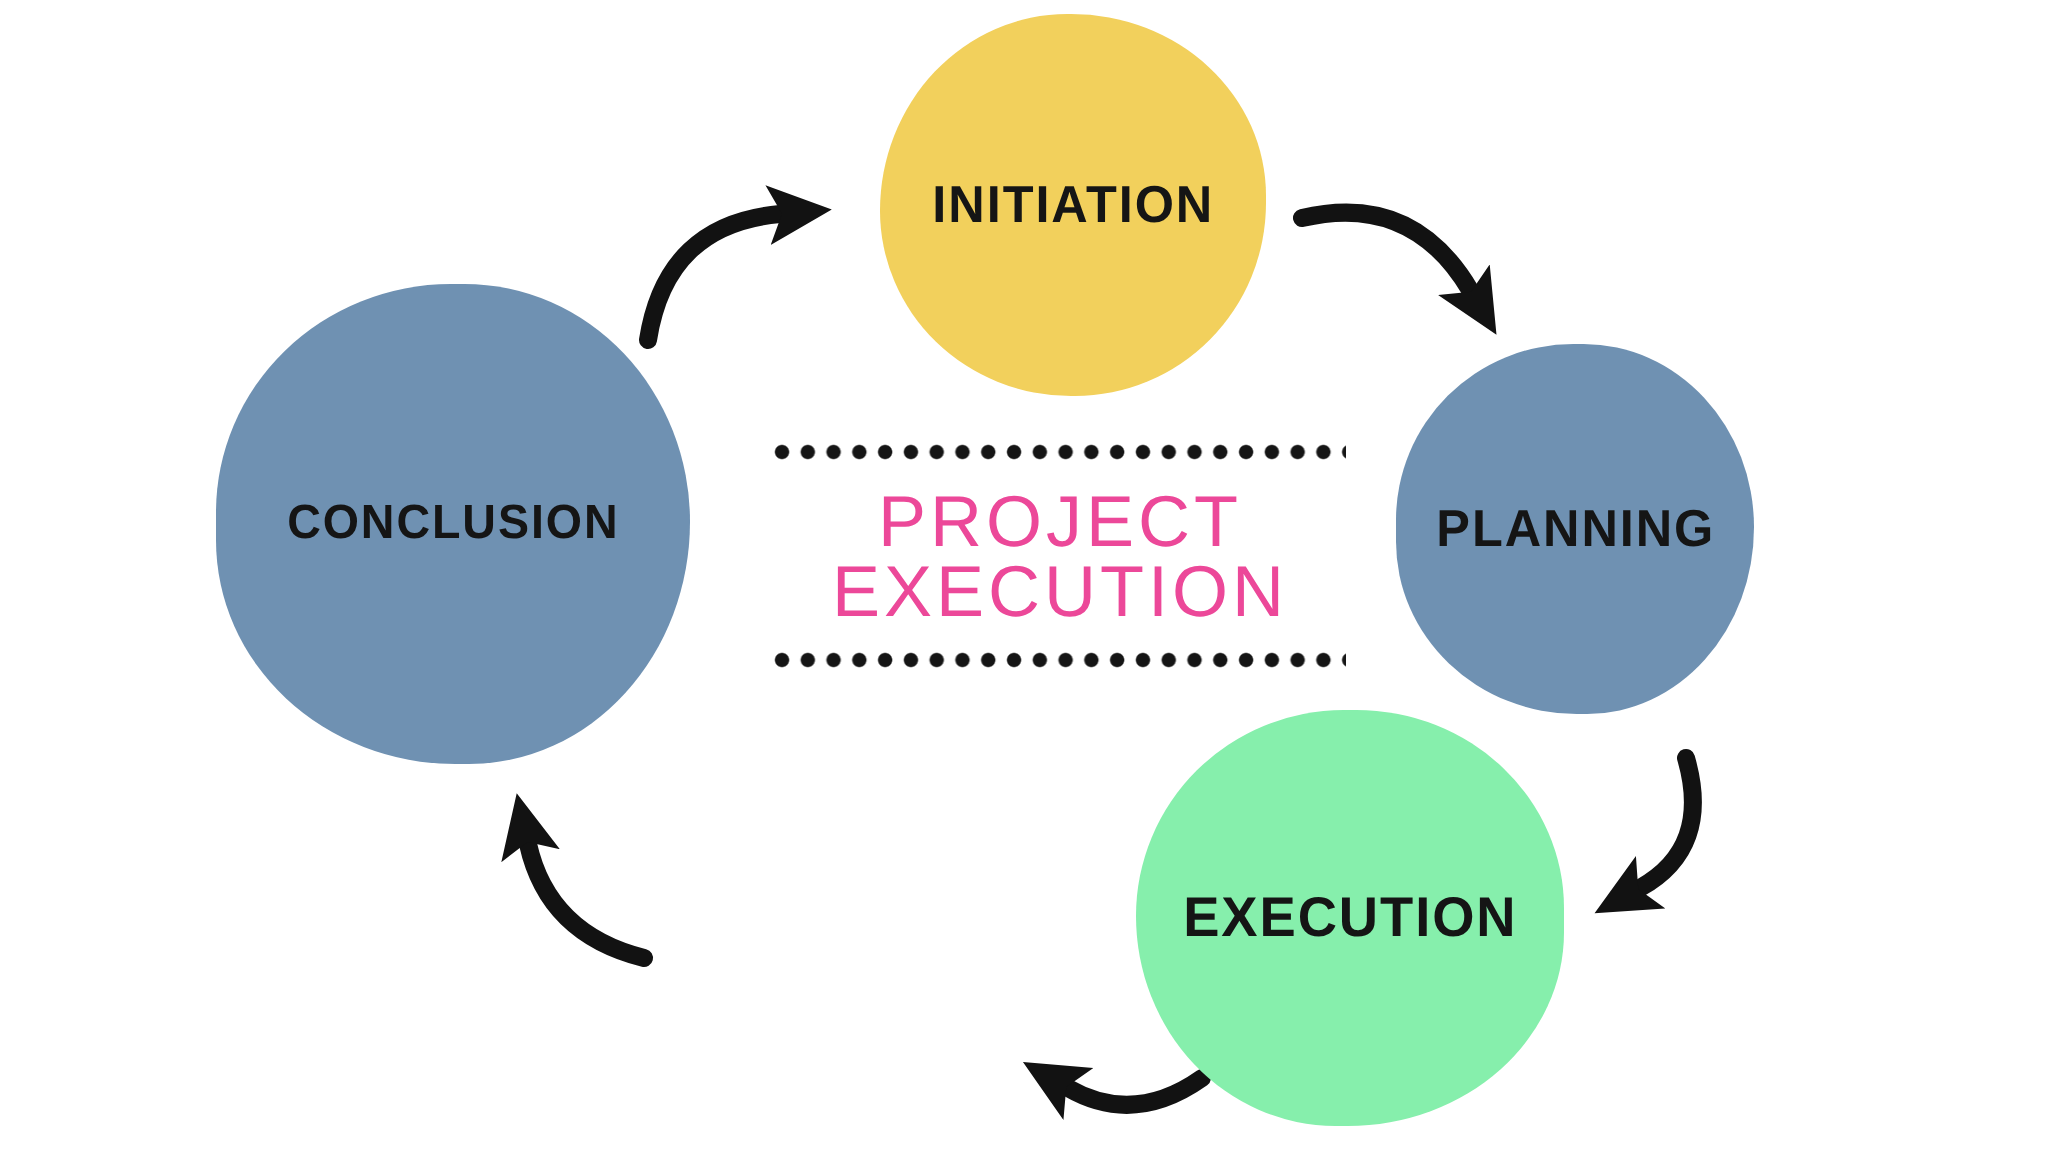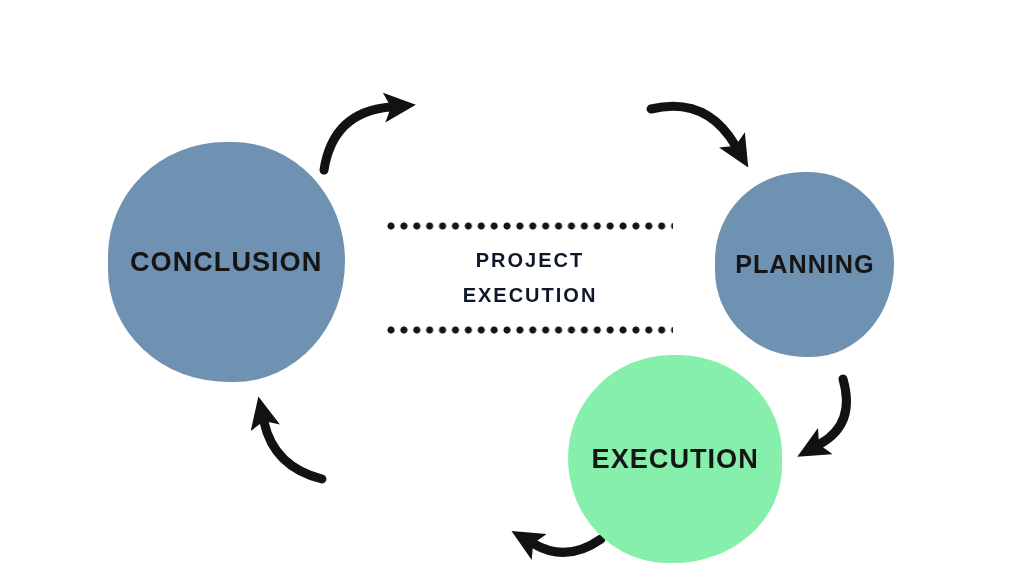--- a/index.html
+++ b/index.html
@@ -21,47 +21,47 @@
     text-align: center;
     user-select: none;
   }
   .circle .lbl { transform: scaleX(0.97); letter-spacing: 1px; white-space: nowrap; }
   
   .r1 { border-radius: 49% 51% 50% 50% / 52% 48% 51% 49%; }
   .r2 { border-radius: 51% 49% 48% 52% / 49% 51% 52% 48%; }
   .r3 { border-radius: 50% 50% 52% 48% / 51% 49% 48% 52%; }
 
   #c-initiation  { left: 440px; top: 7px;   width: 193px; height: 191px; font-size: 26px; }
-  #c-planning    { left: 715px; top: 172px; width: 179px; height: 185px; font-size: 26px; justify-content: center; }
+  #c-planning    { left: 698px; top: 172px; width: 179px; height: 185px; font-size: 26px; justify-content: center; }
   #c-execution   { left: 568px; top: 355px; width: 214px; height: 208px; font-size: 28px; }
   #c-oversight   { left: 343px; top: 368px; width: 194px; height: 200px; font-size: 27px; }
-  #c-conclusion  { left: 108px; top: 142px; width: 237px; height: 240px; font-size: 28px; }
+  #c-conclusion  { left: 108px; top: 142px; width: 237px; height: 240px; font-size: 24px; }
 
   #center-block {
     position: absolute;
     left: 380px;
     top: 222px;
     width: 300px;
     text-align: center;
   }
   .dots {
     height: 8px;
     width: 286px;
     margin: 0 auto;
     background-image: radial-gradient(circle at 4px 4px, #151515 3.2px, transparent 3.9px);
     background-size: 12.9px 8px;
     background-repeat: repeat-x;
   }
   .center-title {
     margin: 13px 0;
-    font-size: 20px;
-    font-weight: 700;
+    font-size: 36px;
+    font-weight: 400;
     letter-spacing: 2px;
     line-height: 35px;
-    color: #0f172a;
+    color: #ec4899;
   }
   #arrow-layer {
     position: absolute;
     left: 0; top: 0;
     width: 1024px; height: 575px;
     pointer-events: none;
   }
 </style>
 </head>
 <body>
@@ -74,20 +74,23 @@
         <path d="M0,0 L32,15 L0,30 L7,15 z" fill="#121212"></path>
       </marker>
     </defs>
     <path d="M 324 170 Q 333 112 390 107" stroke="#121212" stroke-width="9" fill="none" stroke-linecap="round" marker-end="url(#ah)"></path>
     <path d="M 651 109 Q 706 96 735 145" stroke="#121212" stroke-width="9" fill="none" stroke-linecap="round" marker-end="url(#ah)"></path>
     <path d="M 843 379 Q 856 424 820 444" stroke="#121212" stroke-width="9" fill="none" stroke-linecap="round" marker-end="url(#ah)"></path>
     <path d="M 601 539 Q 567 563 534 544" stroke="#121212" stroke-width="9" fill="none" stroke-linecap="round" marker-end="url(#ah)"></path>
     <path d="M 322 479 Q 274 467 264 422" stroke="#121212" stroke-width="9" fill="none" stroke-linecap="round" marker-end="url(#ah)"></path>
   </svg>
 
+  <div class="circle r1" id="c-initiation" style="background: rgb(242, 208, 92);">
+    <span class="lbl">INITIATION</span>
+  </div>
 
   <div class="circle r2" id="c-planning" style="background: rgb(111, 145, 178);">
     <span class="lbl">PLANNING</span>
   </div>
 
   <div class="circle r3" id="c-execution" style="background: #86efac;">
     <span class="lbl">EXECUTION</span>
   </div>
 
 

